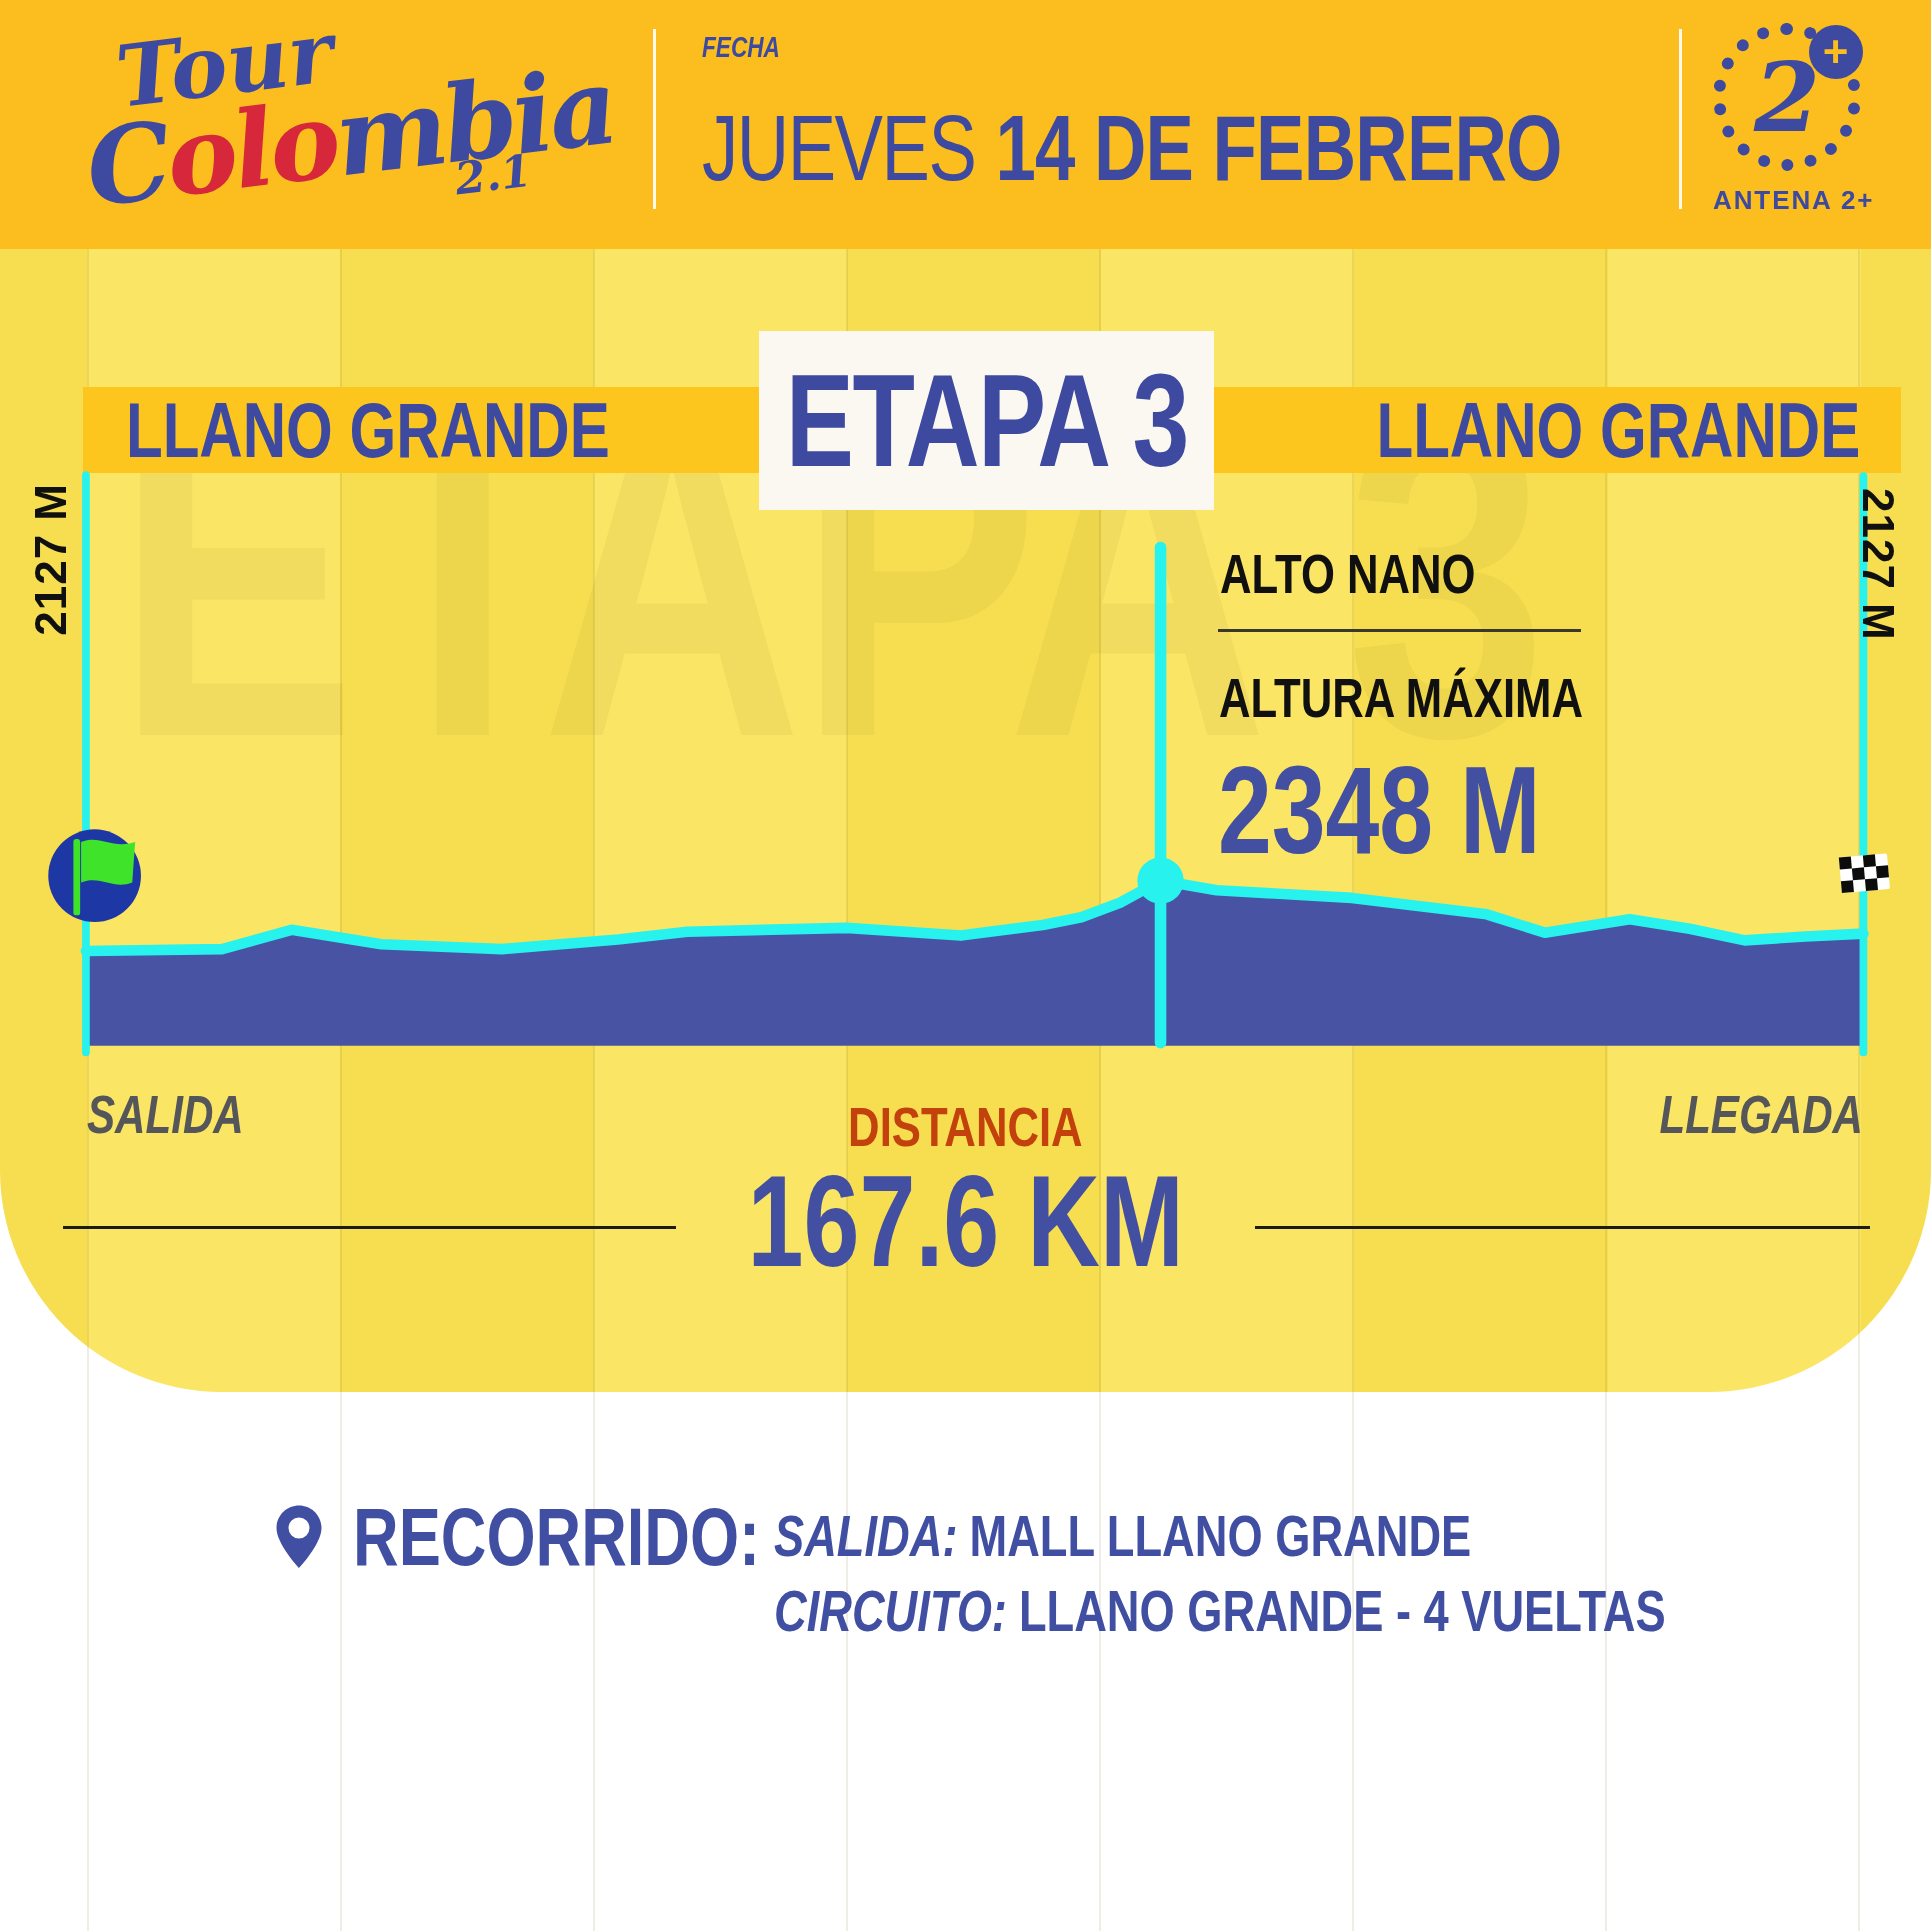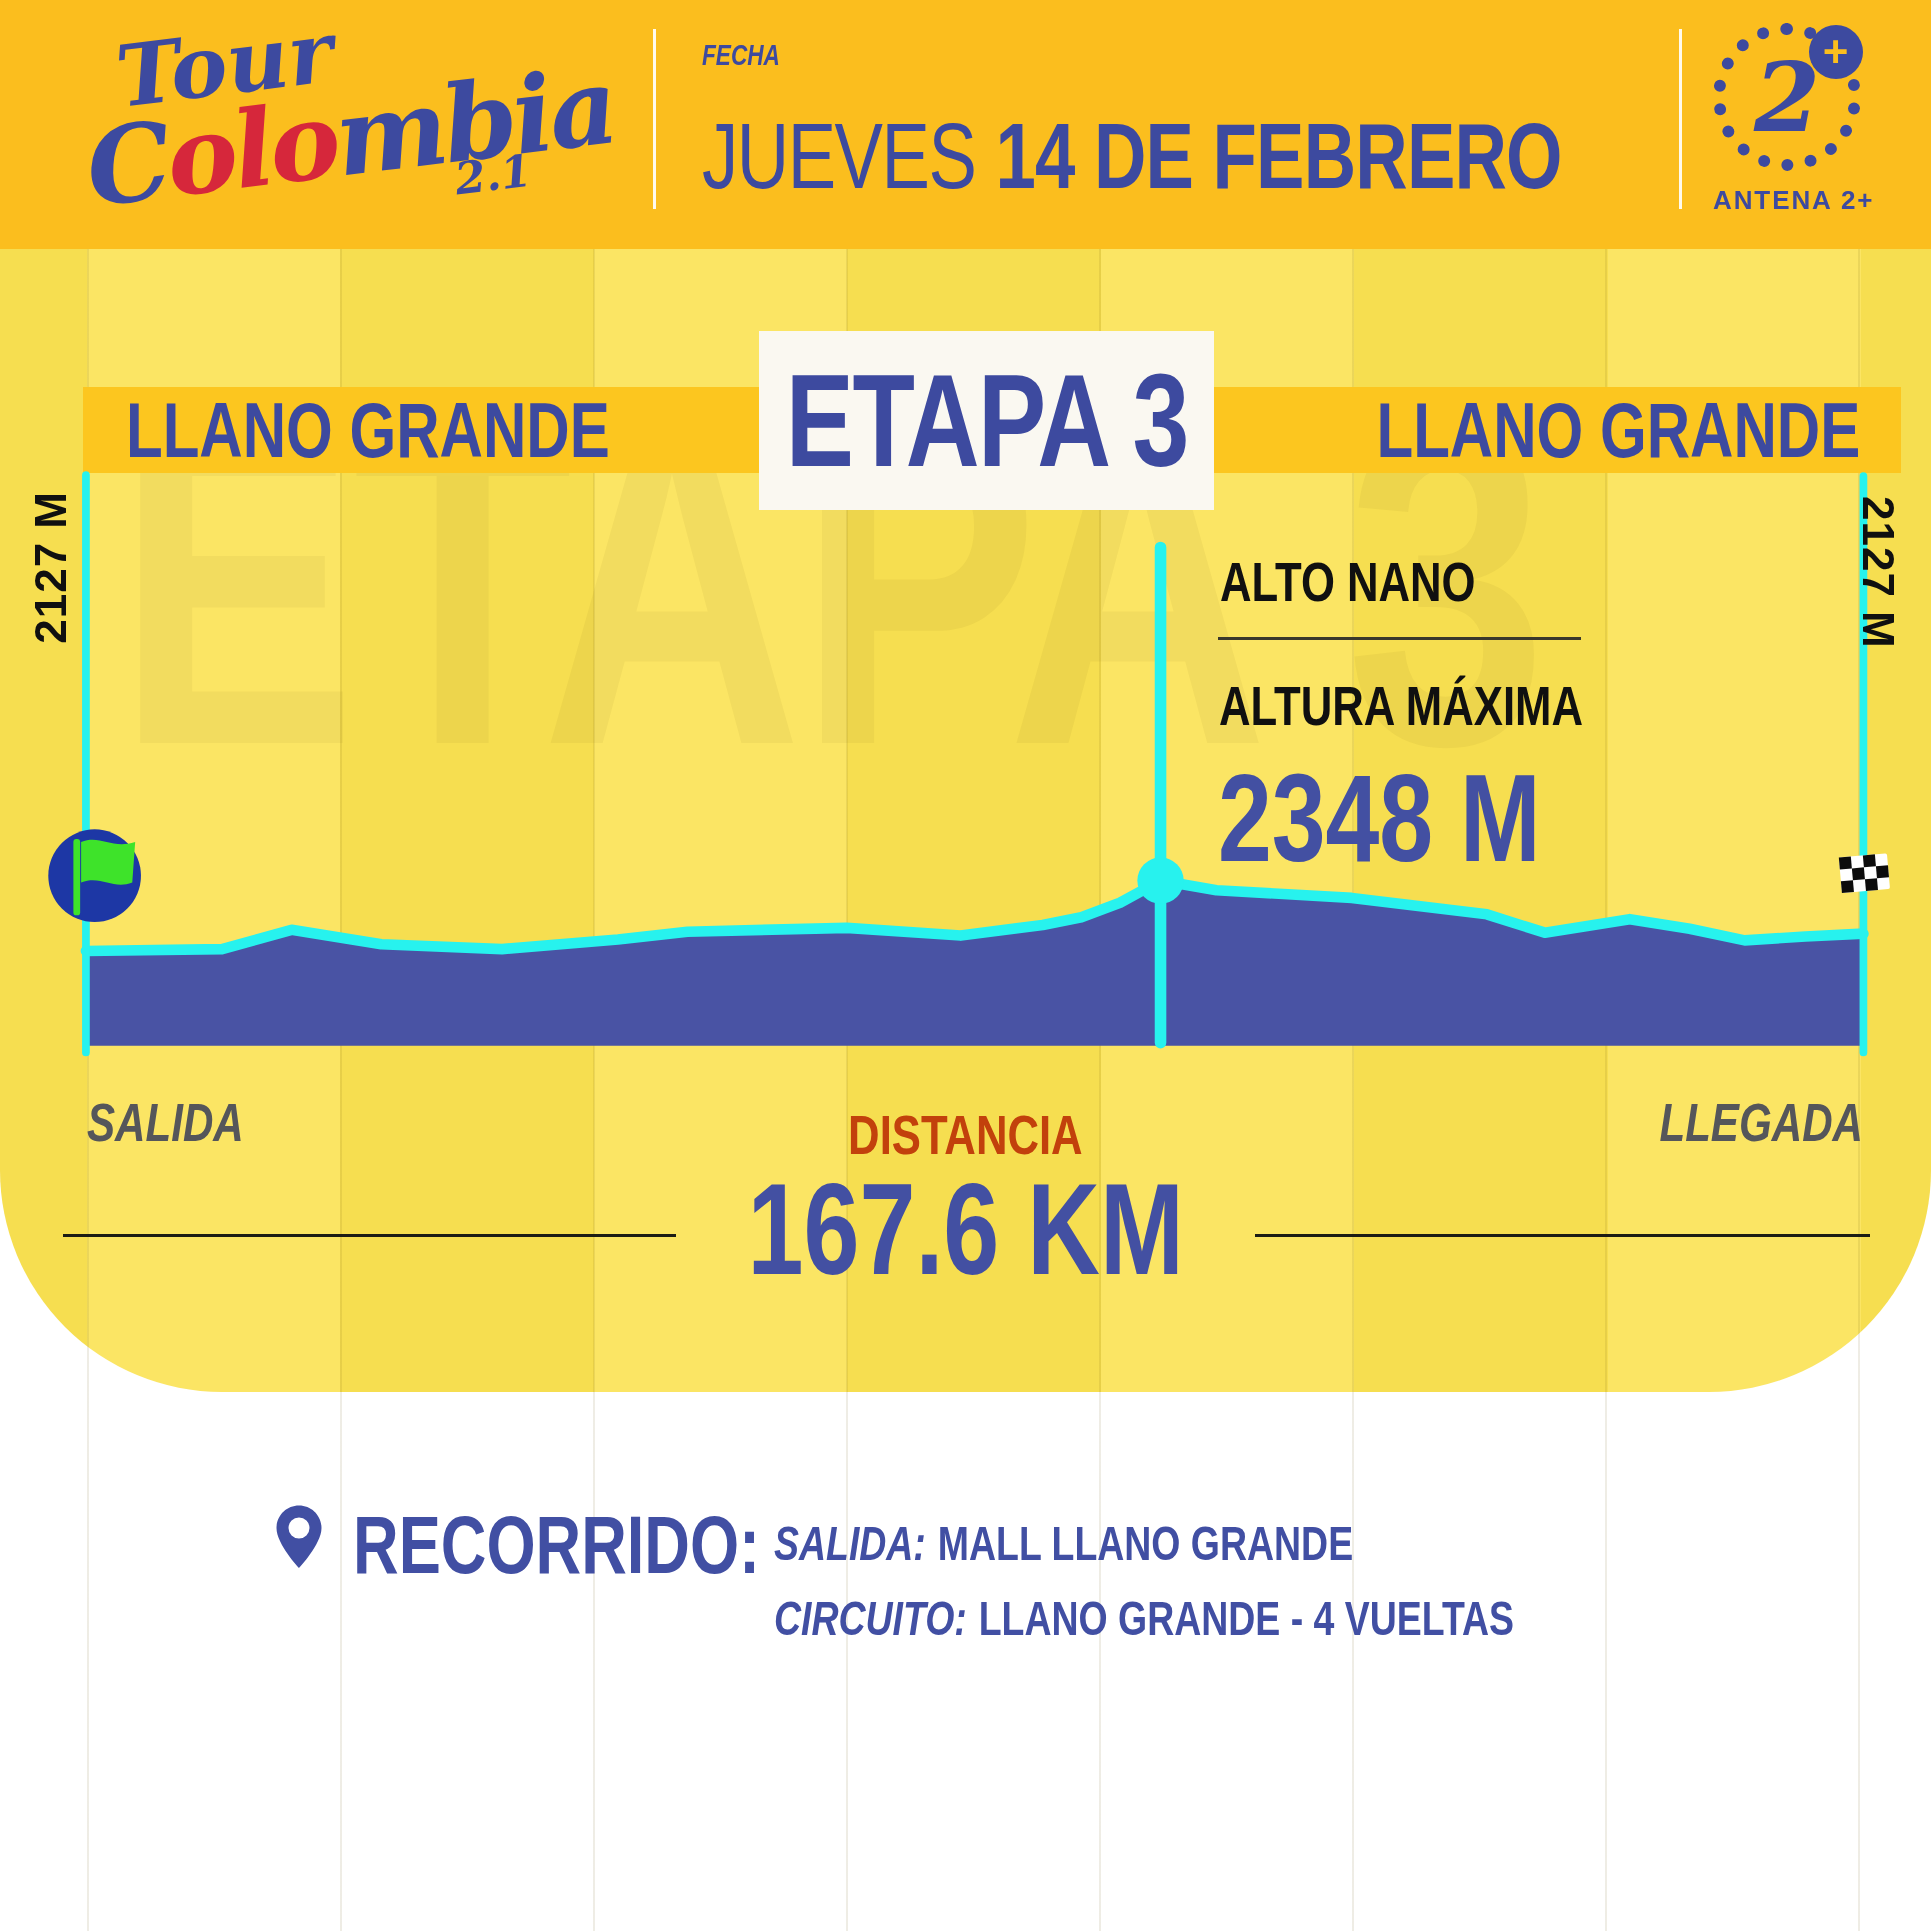--- a/index.html
+++ b/index.html
@@ -1,20 +1,20 @@
 <!DOCTYPE html>
 <html><head>
 <meta charset="utf-8">
 <style>
   html,body{margin:0;padding:0;background:#fff;}
   .page{position:relative;width:1931px;height:1931px;overflow:hidden;
         font-family:"Liberation Sans",sans-serif;background:#ffffff;}
 
   
-  .abs{position:absolute;line-height:1;margin-top:8px;}
+  .abs{position:absolute;line-height:1;}
   .cond{display:inline-block;transform:scaleX(.78);transform-origin:0 50%;}
   .cond-c{display:inline-block;transform:scaleX(.78);transform-origin:50% 50%;}
   .cond-r{display:inline-block;transform:scaleX(.78);transform-origin:100% 50%;}
   .nowrap{white-space:nowrap;}
 
   
   .header{position:absolute;left:0;top:0;width:1931px;height:249px;background:#FBBE1E;}
   .hdr-divider{position:absolute;top:29px;width:2.9px;height:180px;background:rgba(255,255,255,.92);}
   .logo{position:absolute;left:82px;top:3.9px;width:454px;transform:rotate(-7deg);
         font-family:"DejaVu Serif",serif;font-style:italic;font-weight:bold;color:#3D4A9F;}
@@ -73,21 +73,21 @@
   .peak-rule{left:1218px;top:629px;width:363px;height:2.9px;background:#3a382c;}
   .peak-caption{left:1219px;top:670px;font-size:56px;font-weight:800;color:#101010;}
   .peak-value{left:1218px;top:748px;font-size:124px;font-weight:800;color:#4350A2;}
   .endpoint-label{font-size:54px;font-weight:700;font-style:italic;color:#55565A;}
   .distance-label{left:0;top:1099px;width:1931px;text-align:center;font-size:56px;font-weight:800;color:#c2410c;}
   .distance-value{left:0;top:1157px;width:1931px;text-align:center;font-size:129px;font-weight:800;color:#4350A2;}
   .dist-rule{top:1226px;height:2.9px;background:#1c1c14;}
 
   
   .recorrido-title{left:353px;top:1497px;font-size:81px;font-weight:800;color:#414FA3;}
-  .route{left:774px;top:1498px;font-size:48px;color:#414FA3;}
+  .route{left:774px;top:1498px;font-size:58px;color:#414FA3;}
   .route-row{height:75px;display:flex;align-items:center;white-space:nowrap;}
   .route-label{font-style:italic;font-weight:700;margin-right:15.4px;}
   .route-value{font-weight:800;}
   .pin{position:absolute;left:269px;top:1502px;}
 </style>
 </head>
 <body>
 
 <div class="page">
 

